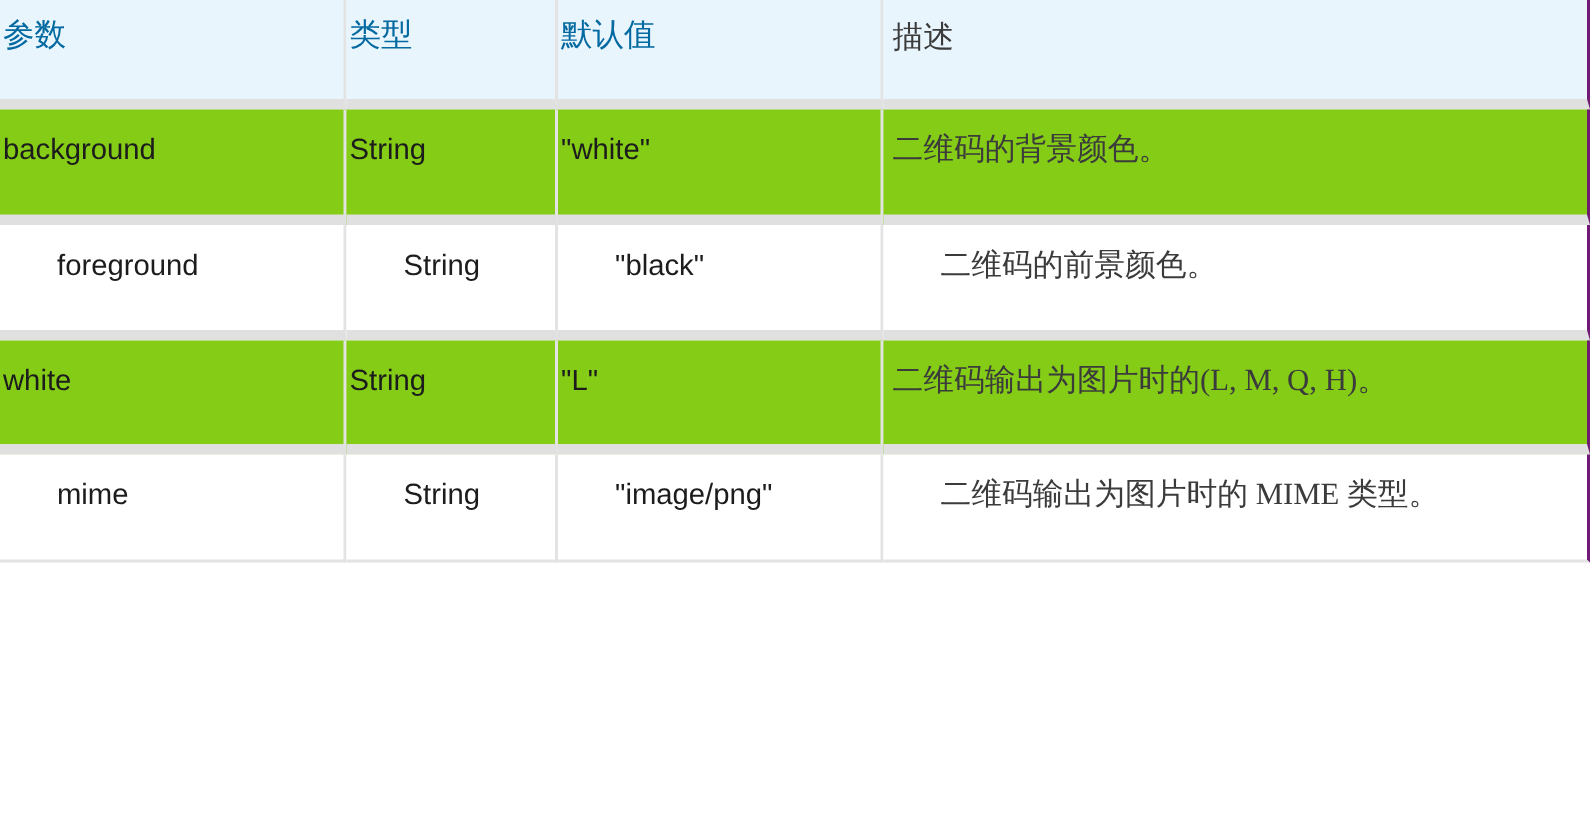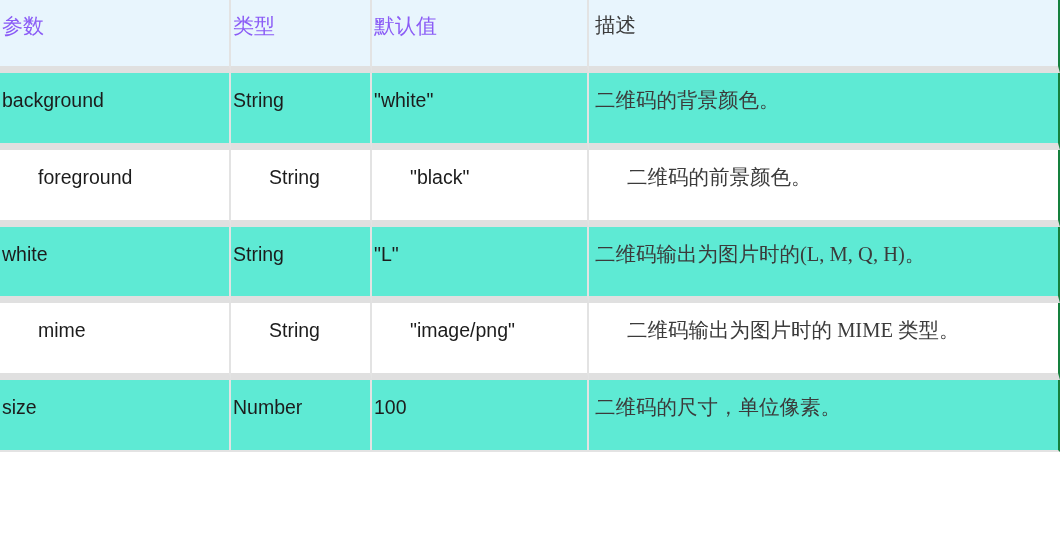--- a/index.html
+++ b/index.html
@@ -39,48 +39,48 @@
     border-bottom: 7px solid #e0e0e0;
     font-size: 19.5px;
     line-height: 1.35;
     font-weight: normal;
     text-align: left;
     box-sizing: border-box;
   }
 
   #params-table thead th {
     background: #e8f5fd;
-    color: #8b5cf6;
-    font-family: Liberation Serif, serif;
+    color: #0369a1;
+    font-family: Liberation Mono, monospace;
     font-size: 21px;
     padding-top: 12px;
     padding-bottom: 26px;
     height: 68px;
   }
 
   #params-table tbody tr.row-odd td {
-    background: #5eead4;
+    background: #84cc16;
   }
   #params-table tbody tr.row-even td {
     background: #ffffff;
     padding-left: 38px;
   }
 
   #params-table tbody td {
     color: #1c1c1c;
     height: 72px;
   }
 
   
   #params-table td.col-desc,
   #params-table th.col-desc {
     font-family: "Liberation Serif", "DejaVu Serif", serif;
     color: #3b3b3b;
     font-size: 20.5px;
-    border-right: 2px solid #15803d;
+    border-right: 2px solid #701a75;
     padding-left: 6px;
   }
 
   #params-table td.col-param,
   #params-table td.col-type,
   #params-table td.col-default {
     font-family: "Liberation Sans", "DejaVu Sans", sans-serif;
   }
 
   #params-table tbody tr:last-child td {
@@ -123,20 +123,14 @@
         <td class="col-type">String</td>
         <td class="col-default">"L"</td>
         <td class="col-desc">二维码输出为图片时的(L, M, Q, H)。</td>
       </tr>
       <tr class="row-even">
         <td class="col-param">mime</td>
         <td class="col-type">String</td>
         <td class="col-default">"image/png"</td>
         <td class="col-desc">二维码输出为图片时的 MIME 类型。</td>
       </tr>
-      <tr class="row-odd">
-        <td class="col-param">size</td>
-        <td class="col-type">Number</td>
-        <td class="col-default">100</td>
-        <td class="col-desc">二维码的尺寸，单位像素。</td>
-      </tr>
     </tbody>
 </table>
 
 </body></html>

